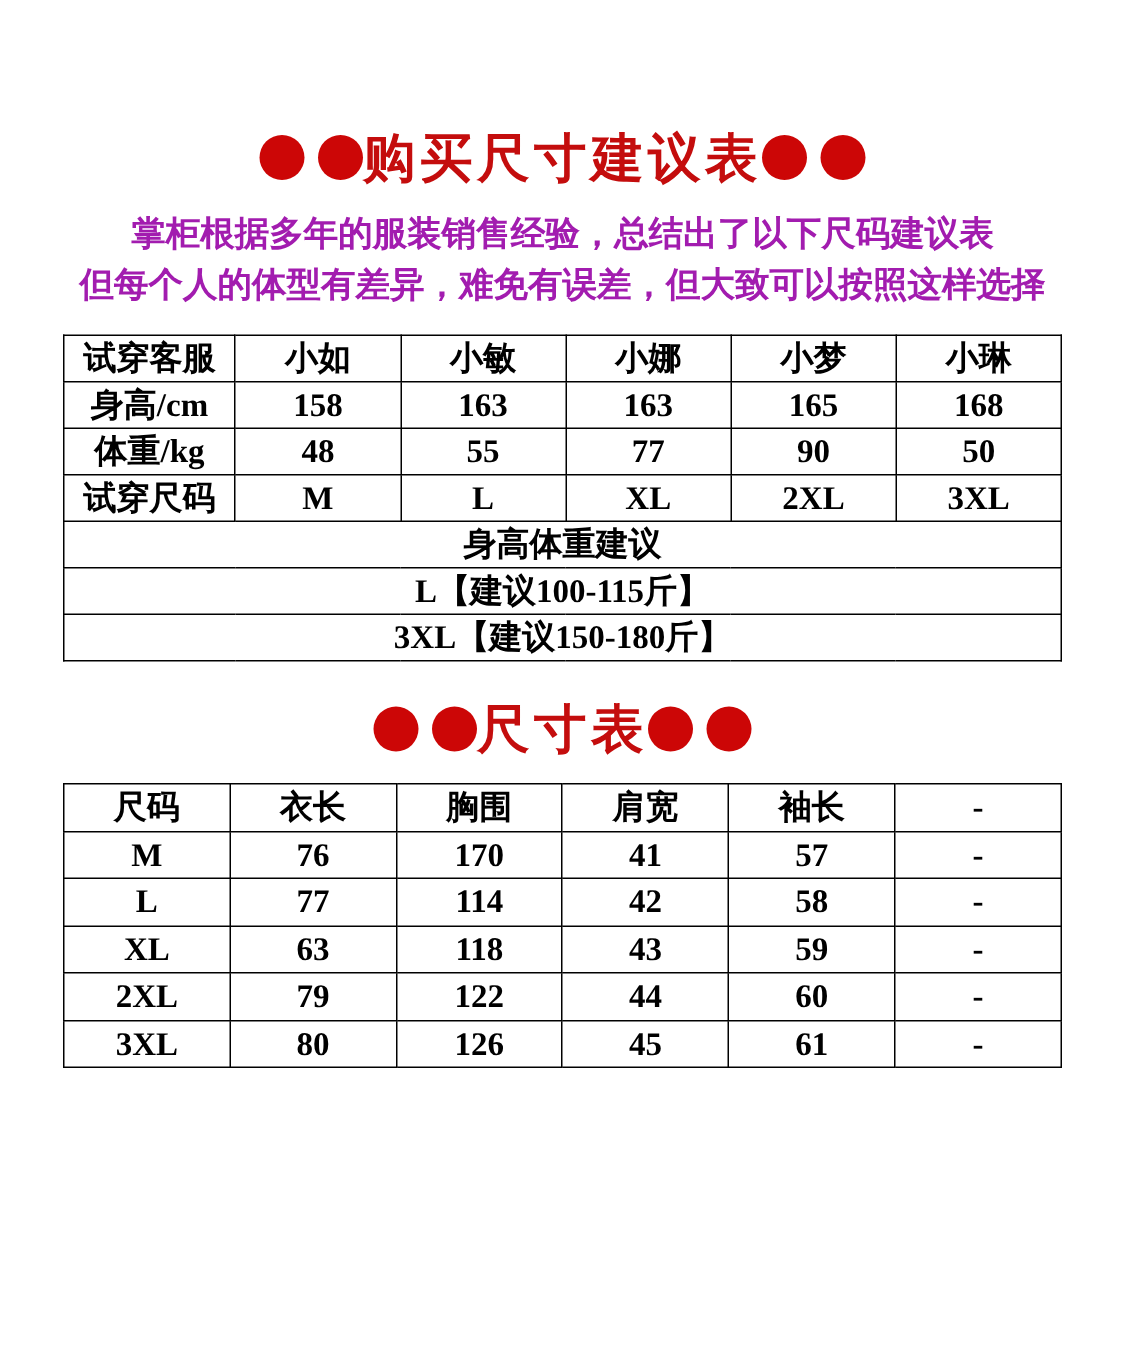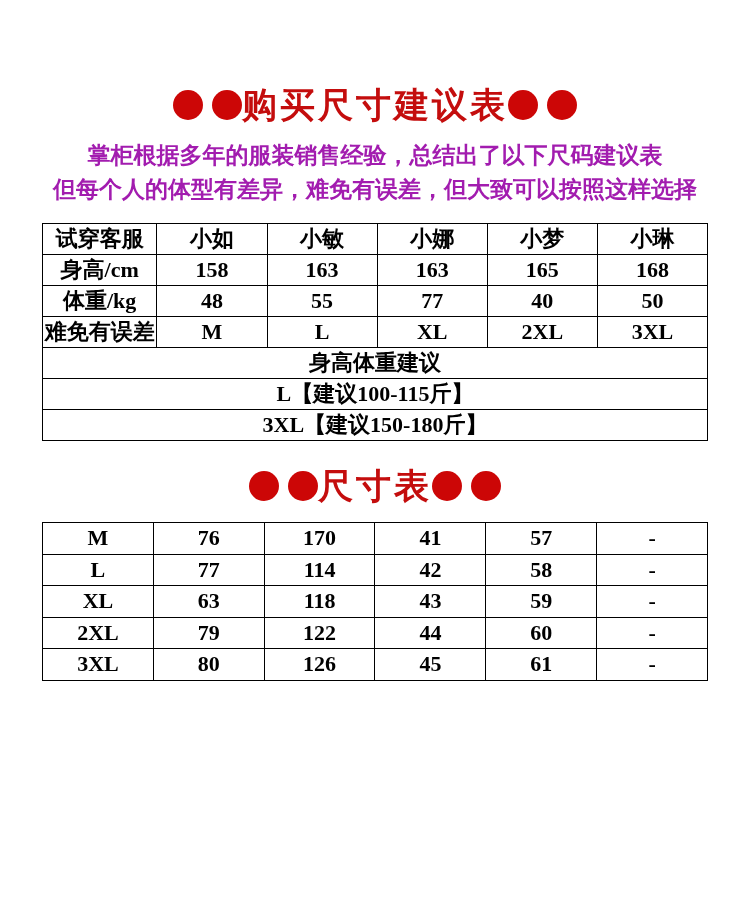--- a/index.html
+++ b/index.html
@@ -117,25 +117,25 @@
       <td>163</td>
       <td>163</td>
       <td>165</td>
       <td>168</td>
     </tr>
     <tr>
       <td>体重/kg</td>
       <td>48</td>
       <td>55</td>
       <td>77</td>
-      <td>40</td>
+      <td>90</td>
       <td>50</td>
     </tr>
     <tr>
-      <td>难免有误差</td>
+      <td>试穿尺码</td>
       <td>M</td>
       <td>L</td>
       <td>XL</td>
       <td>2XL</td>
       <td>3XL</td>
     </tr>
     <tr>
       <td colspan="6">身高体重建议</td>
     </tr>
     <tr>
@@ -154,20 +154,28 @@
     </span>
     <span class="big-title">尺寸表</span>
     <span class="dot-pair">
       <span class="dot"></span>
       <span class="dot"></span>
     </span>
   </div>
 
   <table class="t2">
     <tbody>
+        <tr>
+      <th>尺码</th>
+      <th>衣长</th>
+      <th>胸围</th>
+      <th>肩宽</th>
+      <th>袖长</th>
+      <th>-</th>
+    </tr>
     <tr>
       <td>M</td>
       <td>76</td>
       <td>170</td>
       <td>41</td>
       <td>57</td>
       <td>-</td>
     </tr>
     <tr>
       <td>L</td>

